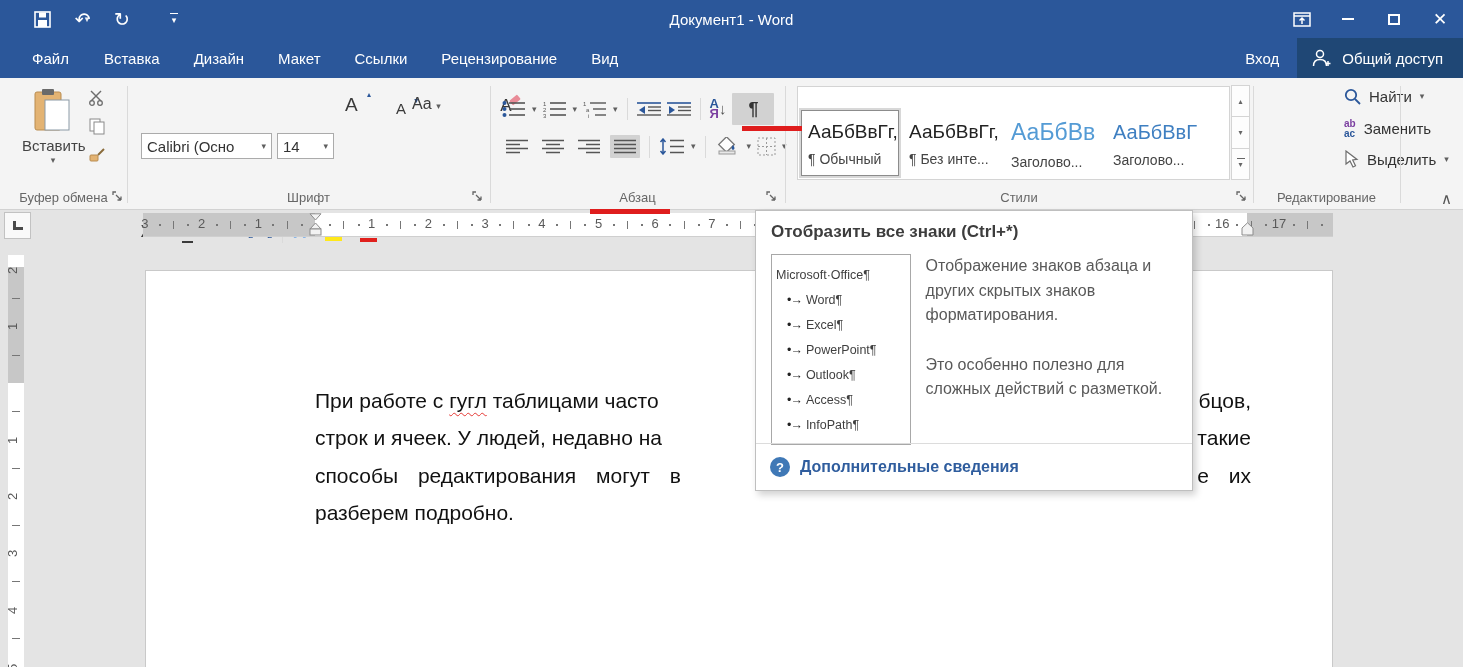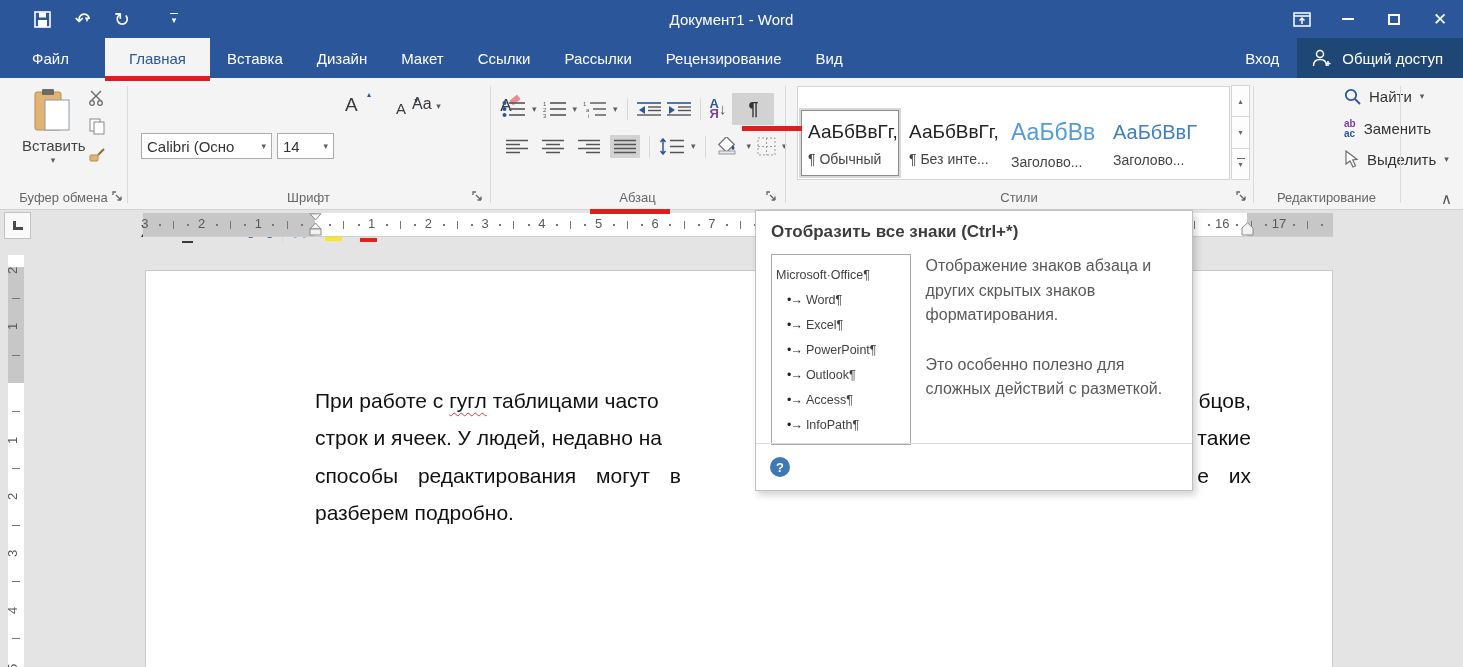--- a/index.html
+++ b/index.html
@@ -162,29 +162,24 @@
         <span class="max-glyph"></span>
       </span>
     <span class="wbtn">
         <span class="close-glyph">✕</span>
       </span>
   </div>
 </div>
 
 <div class="tabrow">
   <span class="tab file">Файл</span>
-  <span class="tab active">
-    <span>Главная</span>
-    <span class="tab-underline"></span>
-  </span>
   <span class="tab">Вставка</span>
   <span class="tab">Дизайн</span>
   <span class="tab">Макет</span>
   <span class="tab">Ссылки</span>
-  <span class="tab">Рассылки</span>
   <span class="tab">Рецензирование</span>
   <span class="tab">Вид</span>
   <span class="tab-spacer"></span>
   <span class="signin">Вход</span>
   <span class="share">
     <svg width="22" height="18" viewBox="0 0 22 18">
       <circle cx="9" cy="5" r="3.5" fill="none" stroke="#fff" stroke-width="1.5"></circle>
       <path d="M2.5 17 Q2.5 10.5 9 10.5 Q15.5 10.5 15.5 17" fill="none" stroke="#fff" stroke-width="1.5"></path>
       <path d="M17 12 v5 M14.5 14.5 h5" stroke="#fff" stroke-width="1.5"></path>
     </svg>
@@ -646,14 +641,15 @@
       <div class="tt-item"><span class="tt-bullet">•→</span><span>Access¶</span></div>
       <div class="tt-item"><span class="tt-bullet">•→</span><span>InfoPath¶</span></div>
     </div>
     <div class="tt-desc">
       <div class="p1">Отображение знаков абзаца и других скрытых знаков форматирования.</div>
       <div class="p2">Это особенно полезно для сложных действий с разметкой.</div>
     </div>
   </div>
   <div class="tt-footer">
     <span class="help-circle">?</span>
+    <span class="tt-more">Дополнительные сведения</span>
   </div>
 </div>
 
 </body></html>

